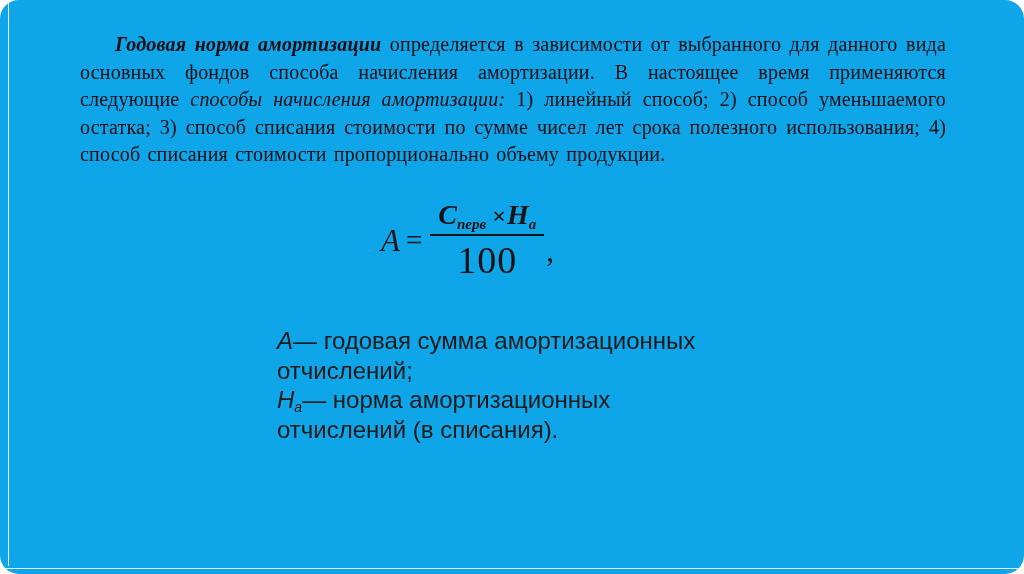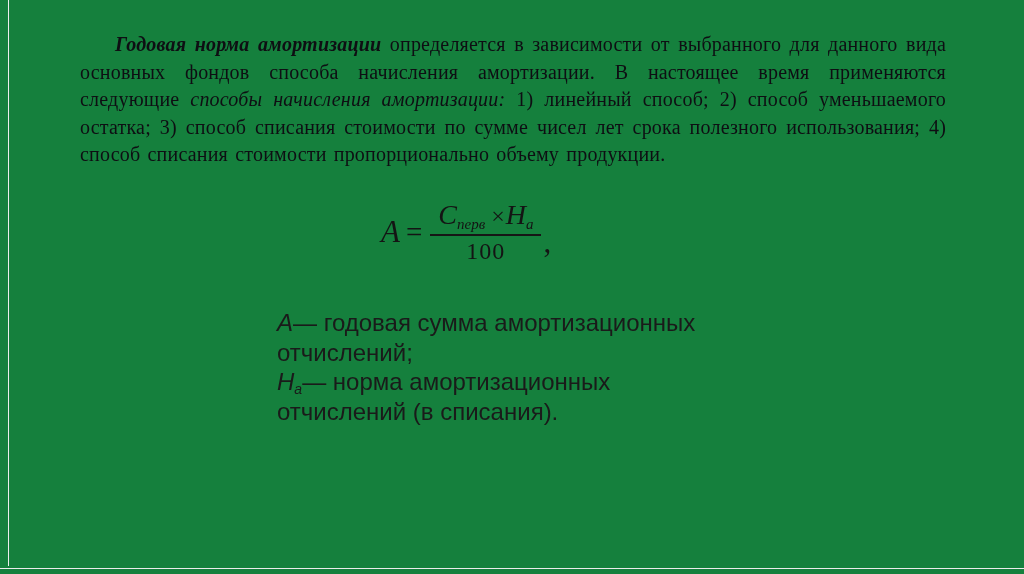--- a/index.html
+++ b/index.html
@@ -4,23 +4,24 @@
 <style>
   html, body {
     margin: 0;
     padding: 0;
     background: #ffffff;
   }
   .slide {
     position: relative;
     width: 1024px;
     height: 574px;
-    background: #15803d;
+    background: #0ea5e9;
     overflow: hidden;
     color: #101014;
+    border-radius: 19px;
   }
   
   .edge-left {
     position: absolute;
     left: 8px; top: 0;
     width: 1px; height: 566px;
     background: #ededed;
   }
   .edge-bottom {
     position: absolute;
@@ -73,50 +74,51 @@
     flex-direction: column;
     align-items: center;
     text-align: center;
   }
   .num {
     display: inline-block;
     border-bottom: 2px solid #161616;
     padding: 0 8px 3px 8px;
     font-size: 28px;
     white-space: nowrap;
+    font-weight: bold;
   }
   .fvar { font-style: italic; }
   .num sub {
     font-style: italic;
     font-size: 15px;
     line-height: 0;
     vertical-align: -5px;
   }
   .fop {
     font-style: normal;
     font-size: 24px;
     margin: 0 1px 0 6px;
   }
   .den {
-    font-size: 24px;
+    font-size: 38px;
     padding-top: 2px;
     letter-spacing: 1px;
   }
   .f-comma {
     font-size: 31px;
     align-self: center;
     transform: translateY(10px);
     margin-left: 2px;
   }
 
   
   .legend {
     position: absolute;
     left: 277px;
-    top: 308px;
+    top: 326px;
     width: 455px;
     font-family: "Liberation Sans", "DejaVu Sans", sans-serif;
     font-size: 24px;
     line-height: 29.5px;
     color: #1a1a1a;
   }
   .legend-item { display: block; }
   .sym-italic { font-style: italic; }
   .sym-upright { font-style: normal; }
   .legend sub {

